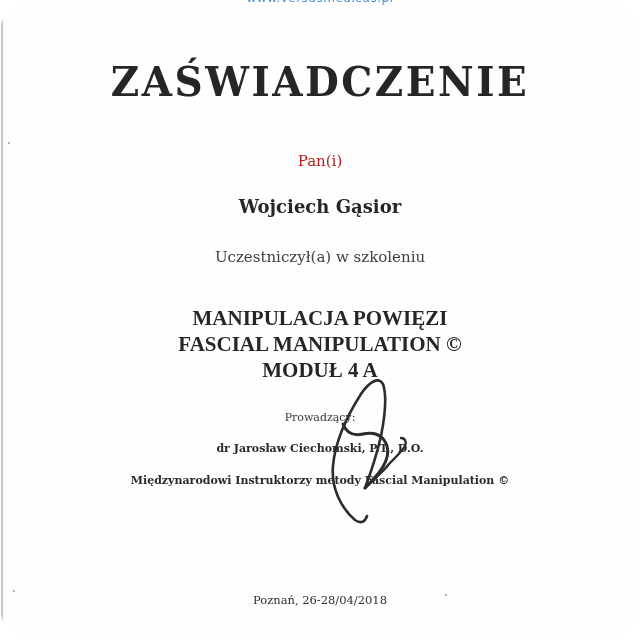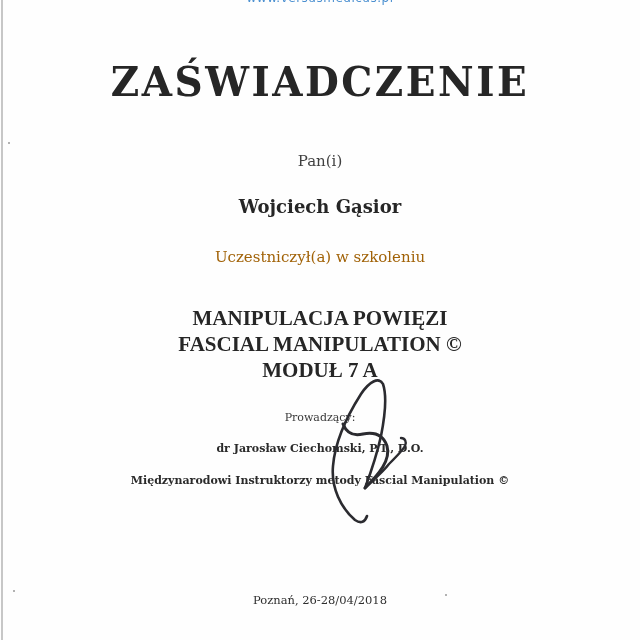--- a/index.html
+++ b/index.html
@@ -11,20 +11,21 @@
       background: #ffffff;
     }
     .page {
       position: relative;
       width: 640px;
       height: 640px;
       background: #fefefe;
       overflow: hidden;
       font-family: "DejaVu Serif", "Liberation Serif", serif;
       color: #2a2a2a;
+      border-radius: 32px;
     }
     .edge-line {
       position: absolute;
       left: 1px;
       top: 0;
       width: 2px;
       height: 640px;
       background: #b9b9b9;
       opacity: 0.8;
     }
@@ -55,34 +56,34 @@
     .line {
       position: absolute;
       left: 0;
       width: 640px;
       text-align: center;
     }
     .salutation {
       top: 152px;
       font-family: "DejaVu Serif", "Liberation Serif", serif;
       font-size: 15px;
-      color: #404040;
+      color: #b91c1c;
     }
     .name {
       top: 196px;
       font-family: "DejaVu Serif", "Liberation Serif", serif;
       font-weight: bold;
       font-size: 18px;
       color: #262626;
     }
     .participated {
       top: 248px;
       font-family: "DejaVu Serif", "Liberation Serif", serif;
       font-size: 15px;
-      color: #a16207;
+      color: #404040;
     }
     .course {
       top: 305px;
       font-family: "Liberation Serif", "DejaVu Serif", serif;
       font-weight: bold;
       font-size: 21px;
       line-height: 26px;
       color: #262626;
     }
     .course span { display: block; }
@@ -148,21 +149,21 @@
 
   <div class="line salutation">Pan(i)</div>
 
   <div class="line name">Wojciech Gąsior</div>
 
   <div class="line participated">Uczestniczył(a) w szkoleniu</div>
 
   <div class="line course">
     <span>MANIPULACJA POWIĘZI</span>
     <span>FASCIAL MANIPULATION ©</span>
-    <span>MODUŁ 7 A</span>
+    <span>MODUŁ 4 A</span>
   </div>
 
   <div class="line leader-label">Prowadzący:</div>
 
   <div class="line leader-name">dr Jarosław Ciechomski, P.T., D.O.</div>
 
   <div class="line leader-title">Międzynarodowi Instruktorzy metody Fascial Manipulation ©</div>
 
   <svg class="signature" viewBox="0 0 100 150">
     <path d="M18 48 C 22 58, 30 60, 38 58 C 48 56, 58 58, 62 70 C 66 84, 54 98, 40 112" fill="none" stroke="#2b2b30" stroke-width="3" stroke-linecap="round"></path>

